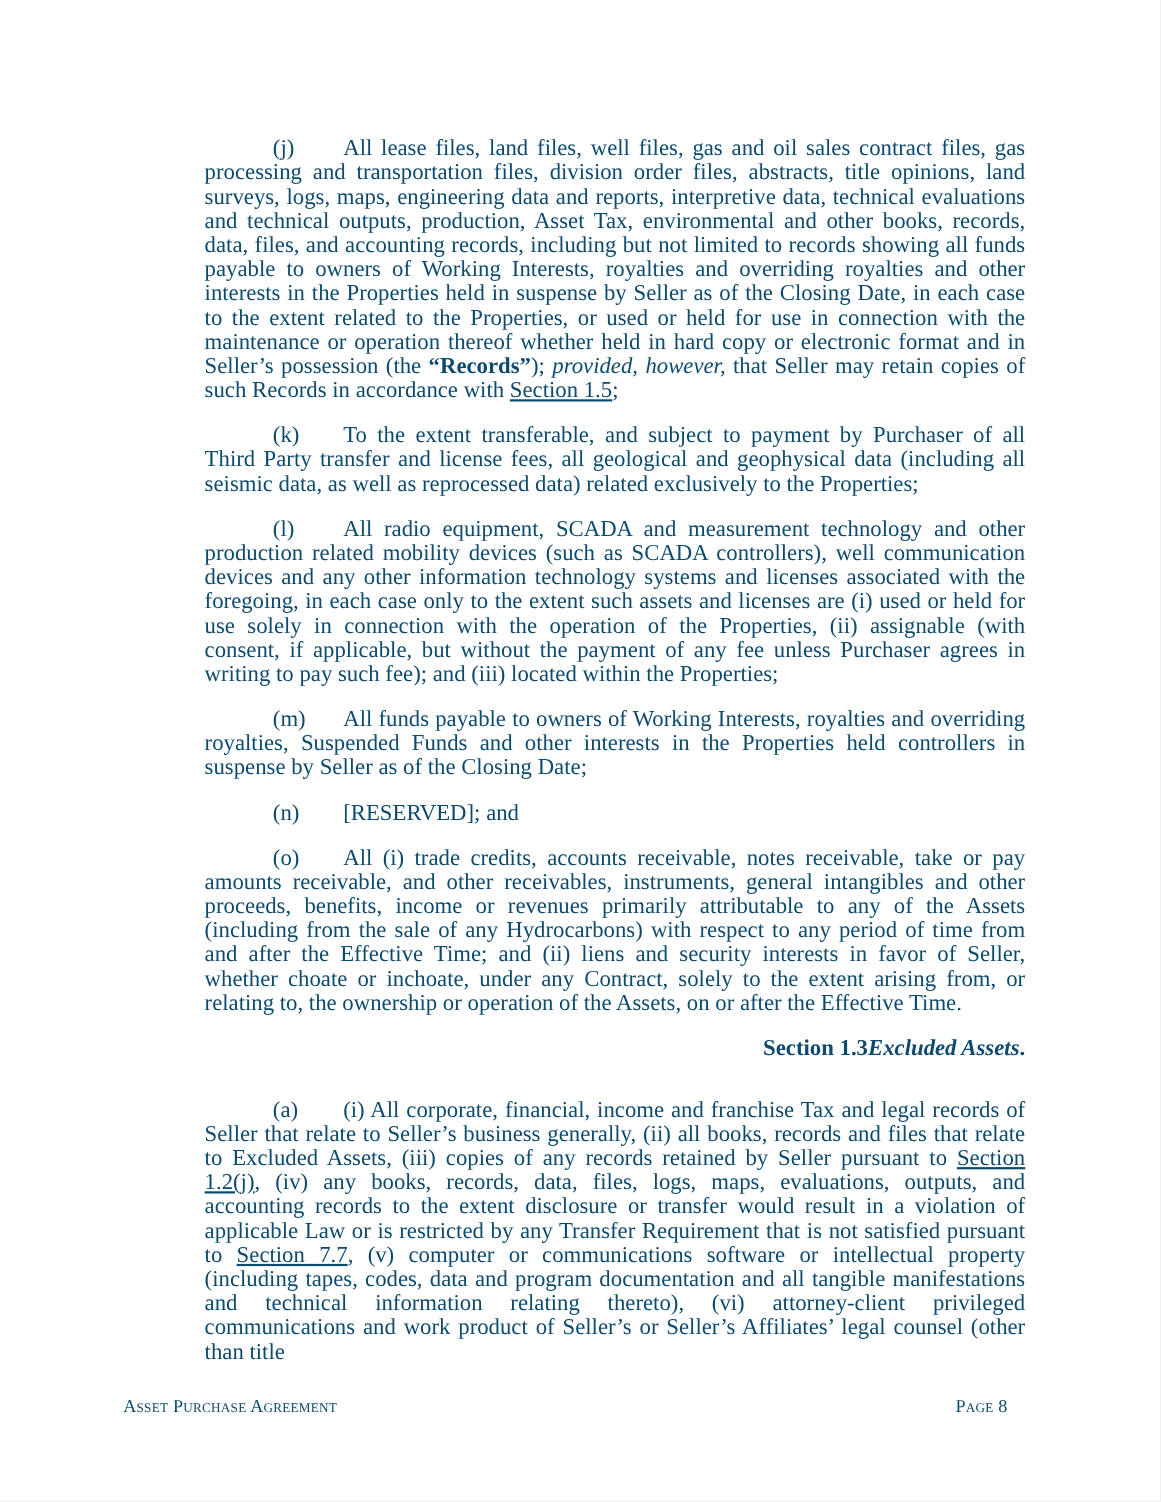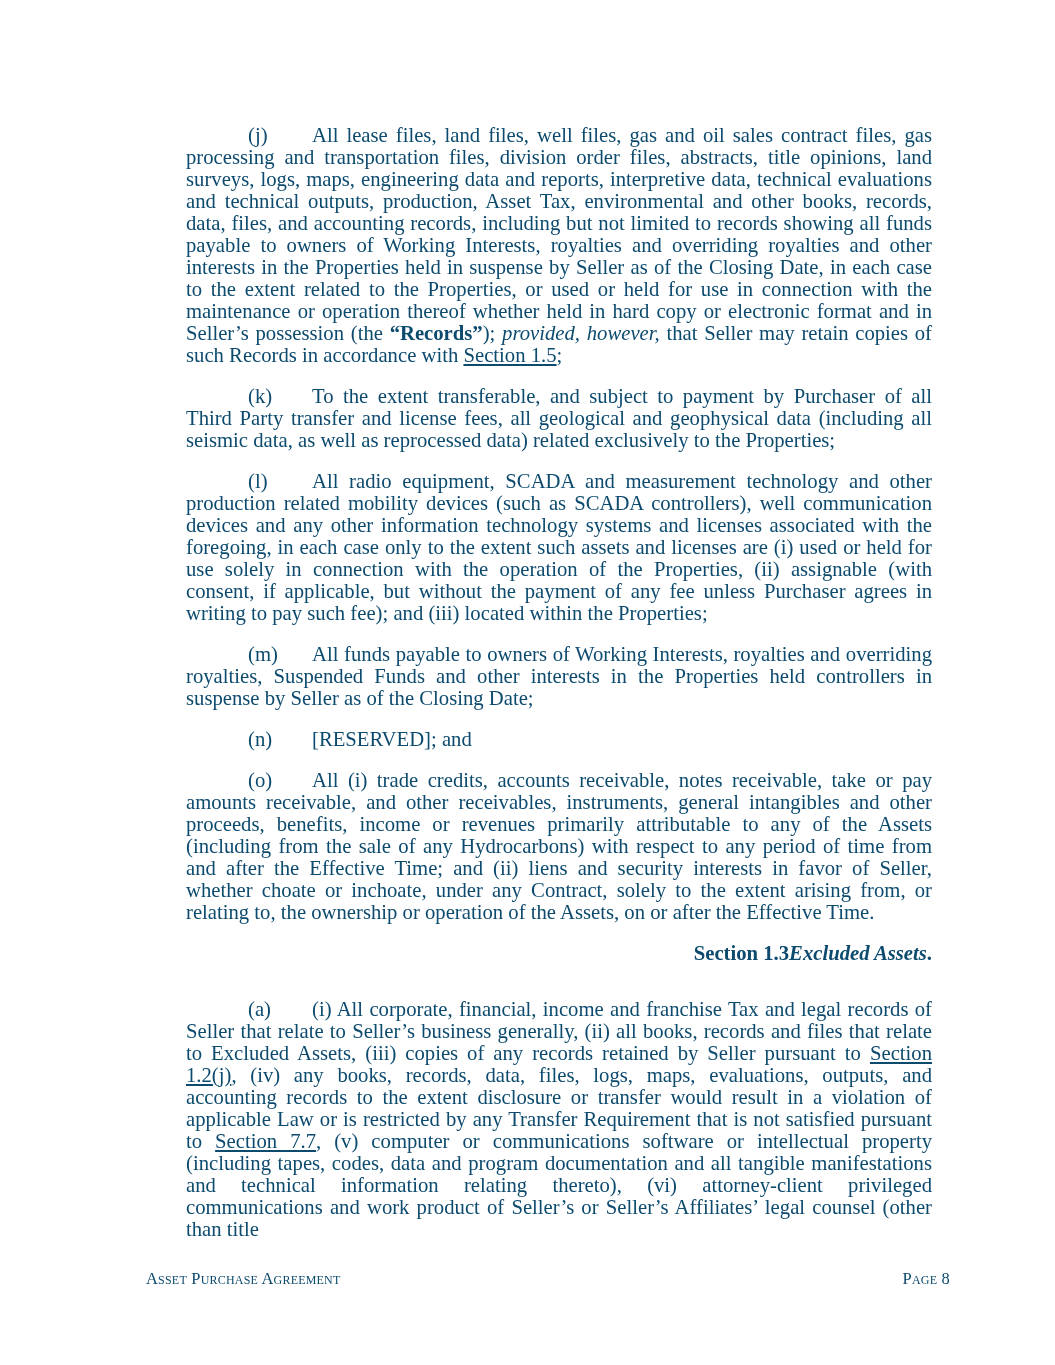--- a/index.html
+++ b/index.html
@@ -19,21 +19,21 @@
   .tab-label{display:inline-block;width:64px;text-indent:0;}
   .heading{margin:0 0 34px 58px;text-align:right;}
   .heading-number{display:inline-block;width:124px;font-weight:bold;}
   .heading-title{font-weight:bold;font-style:italic;}
   .heading-period{font-weight:bold;}
   .intro{text-indent:58px;}
   .bold{font-weight:bold;}
   .italic{font-style:italic;}
   .underline{text-decoration:underline;}
   .footer{
-    position:absolute;left:146px;top:1268px;width:804px;
+    position:absolute;left:112px;top:1268px;width:804px;
     display:flex;justify-content:space-between;
     font-variant:small-caps;font-size:16.5px;letter-spacing:0.2px;
   }
 </style>
 </head>
 <body>
 
 <div class="page">
   <div class="content">
 

